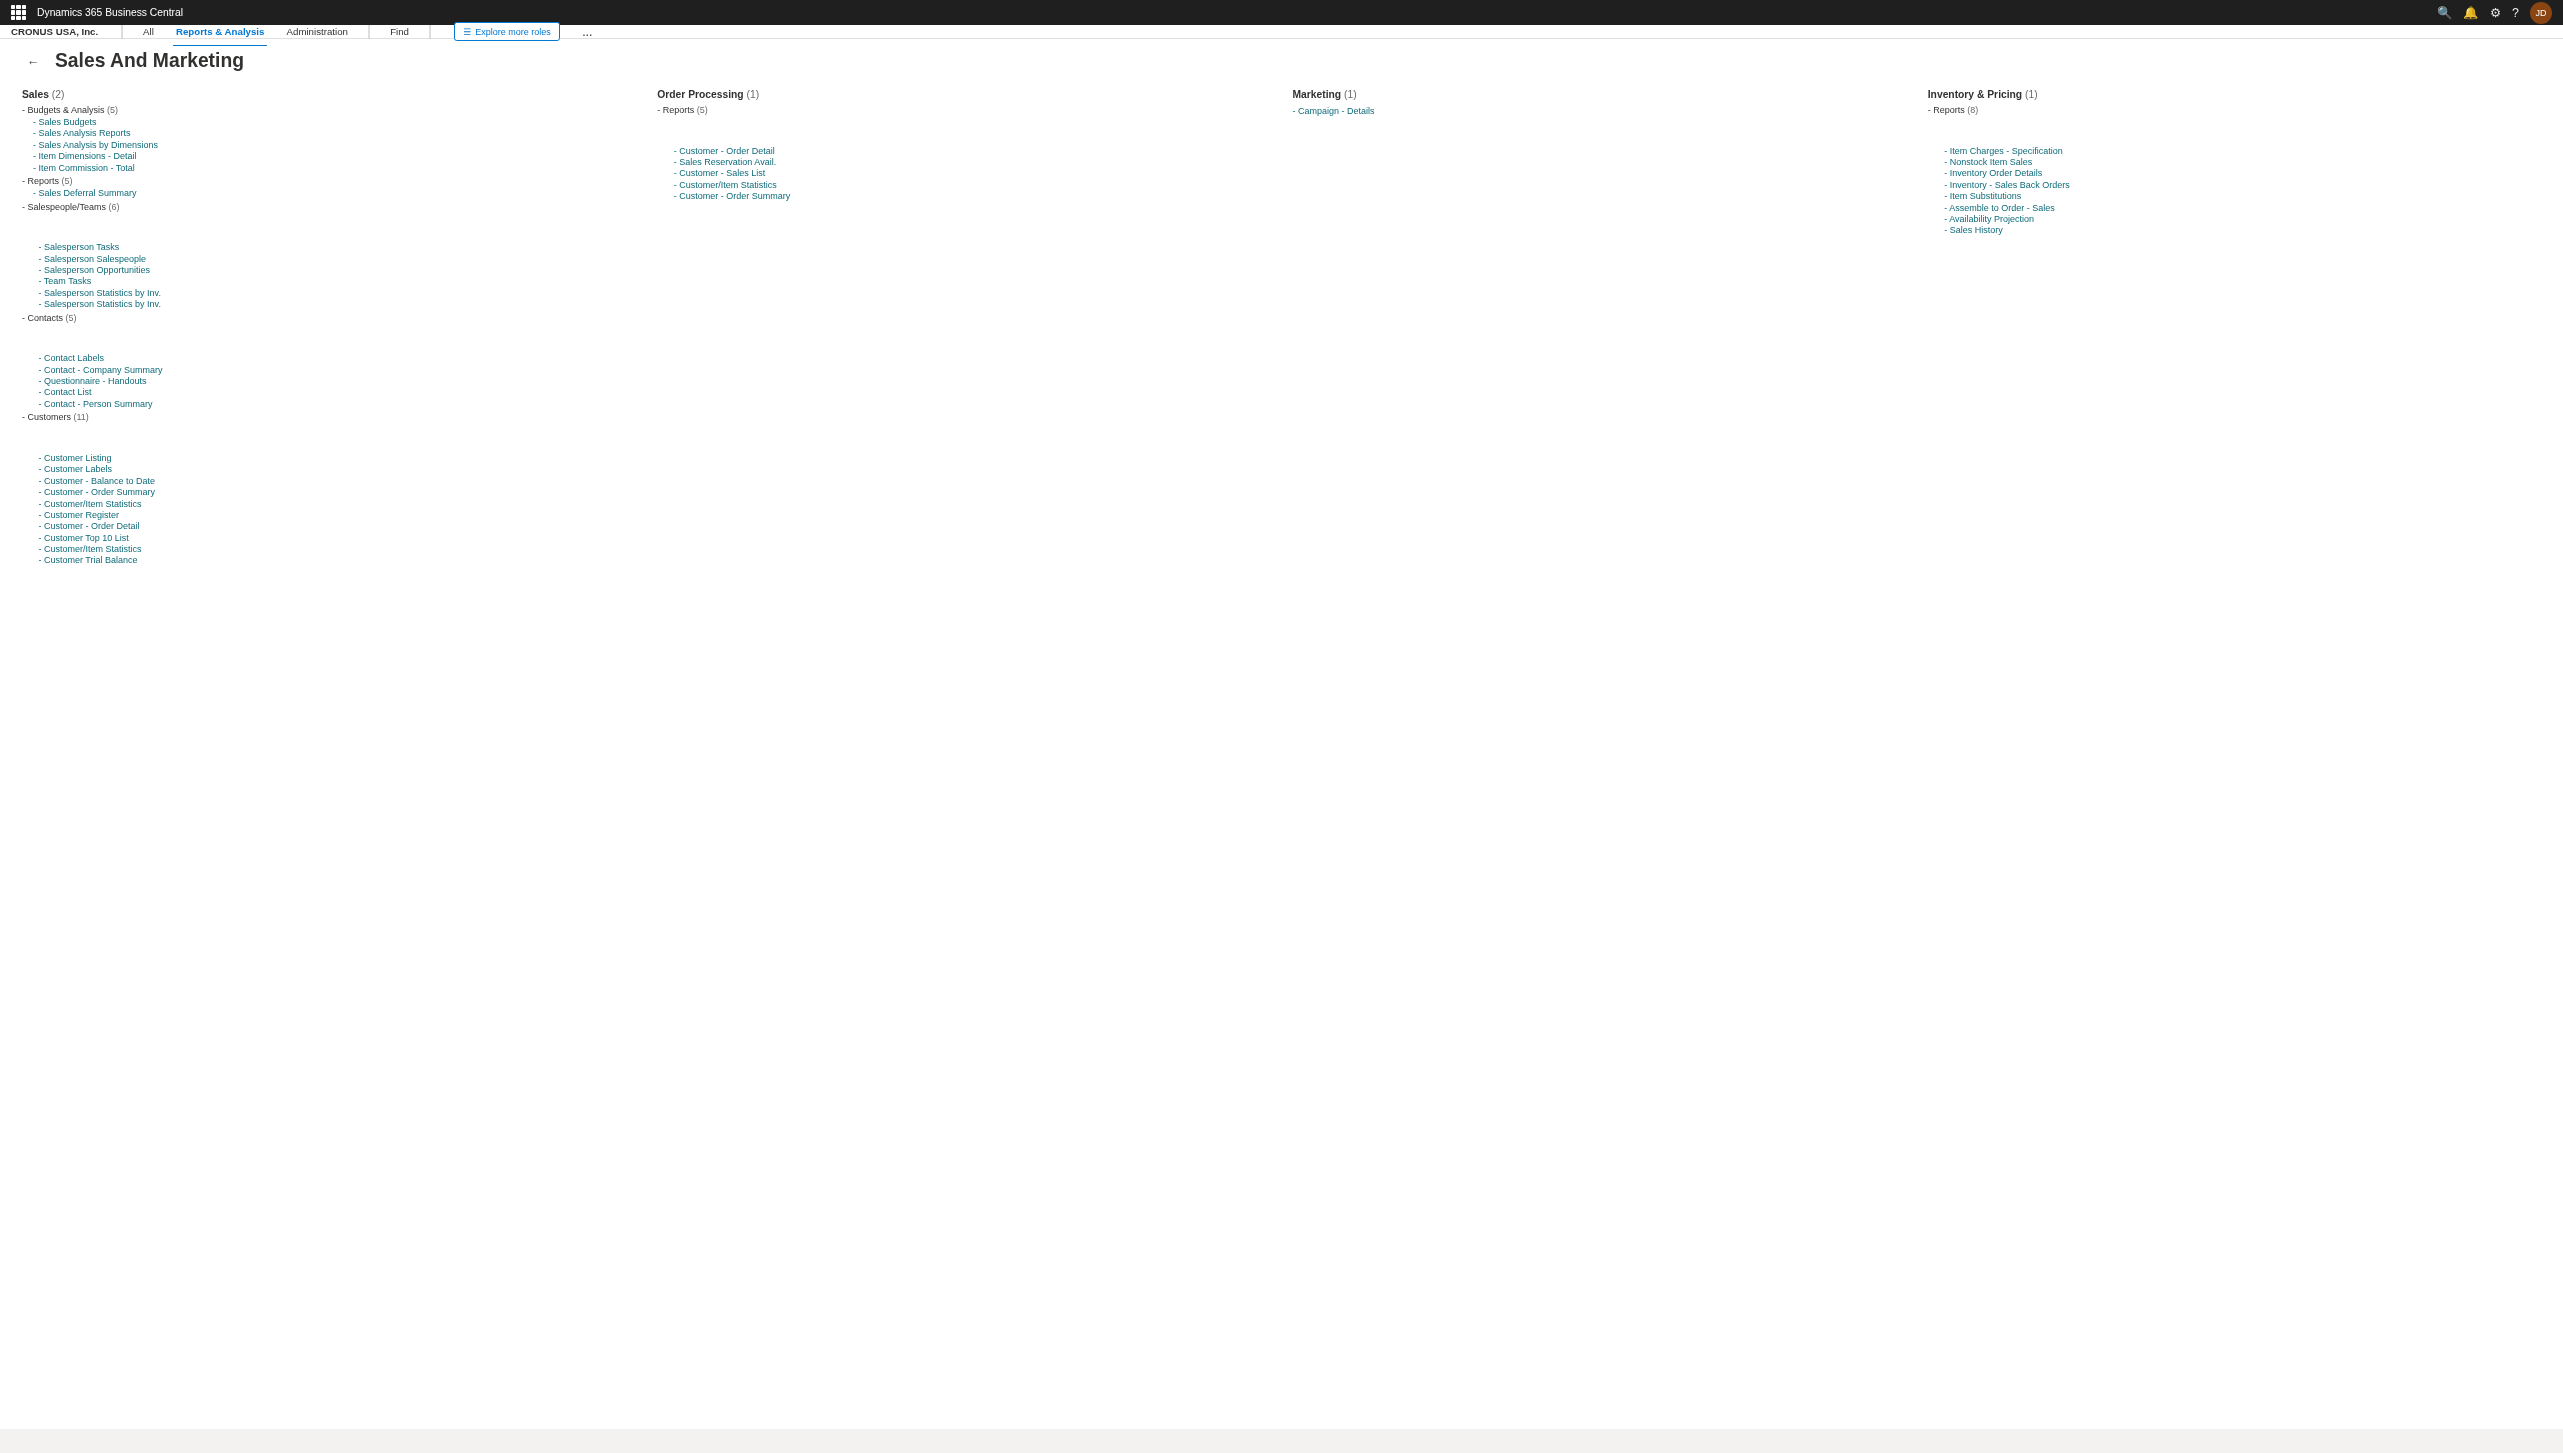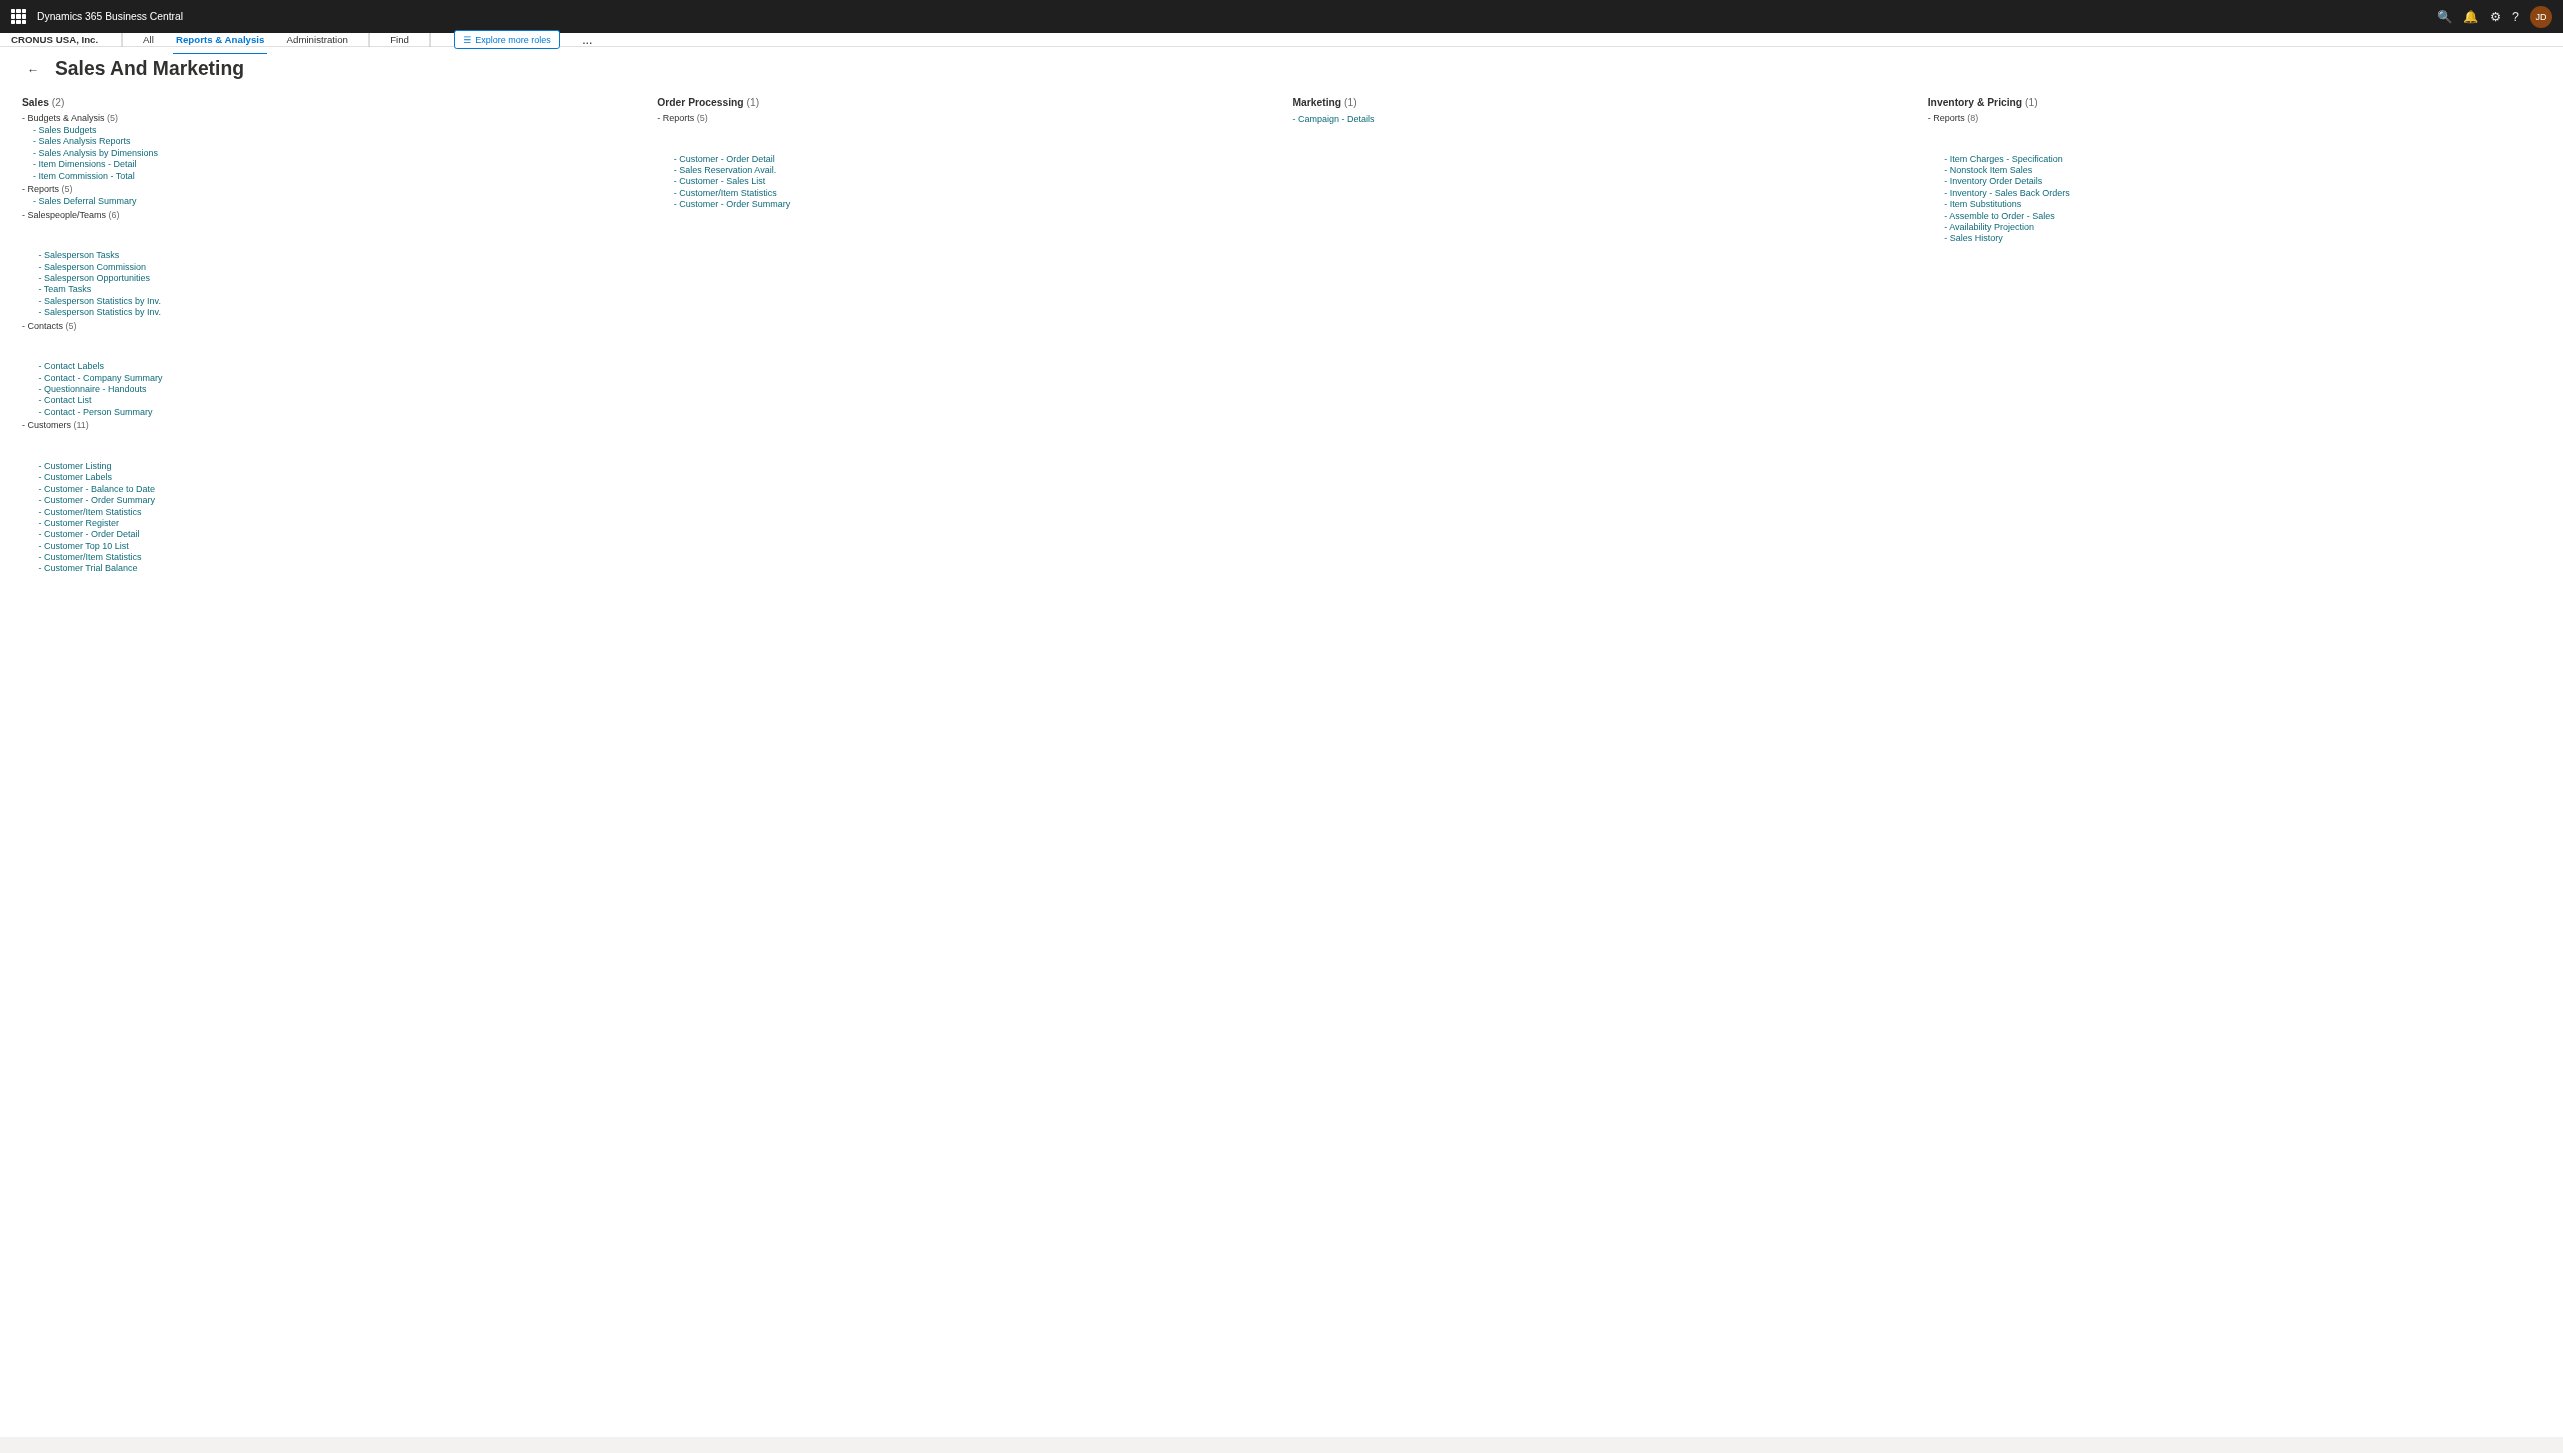--- a/index.html
+++ b/index.html
@@ -4,21 +4,21 @@
   <style>
     * { box-sizing: border-box; margin: 0; padding: 0; }
     body { font-family: 'Segoe UI', Tahoma, Geneva, Verdana, sans-serif; background: #f3f2f1; min-height: 100vh; }
 
     
     .top-nav {
       background: #1f1f1f;
       color: white;
       display: flex;
       align-items: center;
-      height: 33px;
+      height: 25px;
       padding: 0 11px;
       gap: 11px;
     }
     .top-nav-title {
       font-size: 10.3px;
       font-weight: 400;
       color: white;
     }
     .top-nav-icons {
       margin-left: auto;
@@ -247,21 +247,21 @@
         <div class="category-label">- Reports <span>(5)</span></div>
         <div class="indent-1">
           <a class="link-item">- Sales Deferral Summary</a>
         </div>
       </div>
 
       <div class="category">
         <div class="category-label">- Salespeople/Teams <span>(6)</span></div>
         <div class="indent-2">
           <a class="link-item">- Salesperson Tasks</a>
-          <a class="link-item">- Salesperson Commission</a>
+          <a class="link-item">- Salesperson Salespeople</a>
           <a class="link-item">- Salesperson Opportunities</a>
           <a class="link-item">- Team Tasks</a>
           <a class="link-item">- Salesperson Statistics by Inv.</a>
           <a class="link-item">- Salesperson Statistics by Inv.</a>
         </div>
       </div>
 
       <div class="category">
         <div class="category-label">- Contacts <span>(5)</span></div>
         <div class="indent-2">

